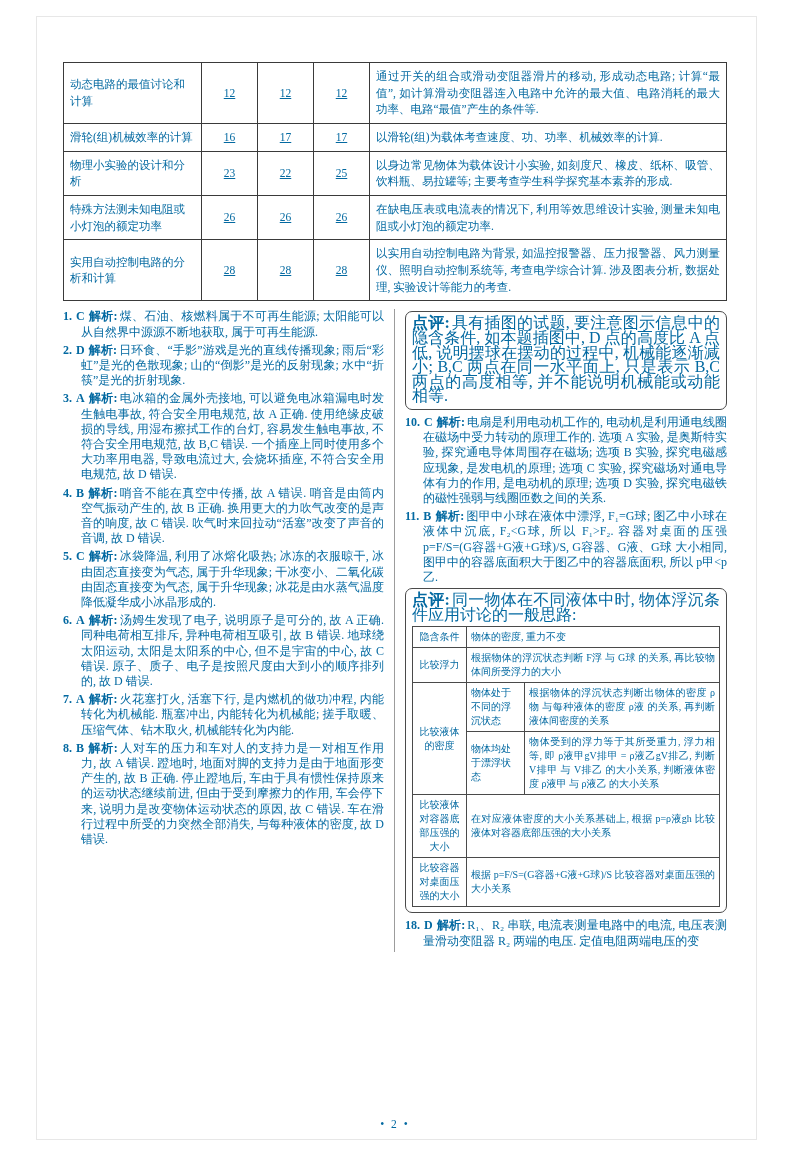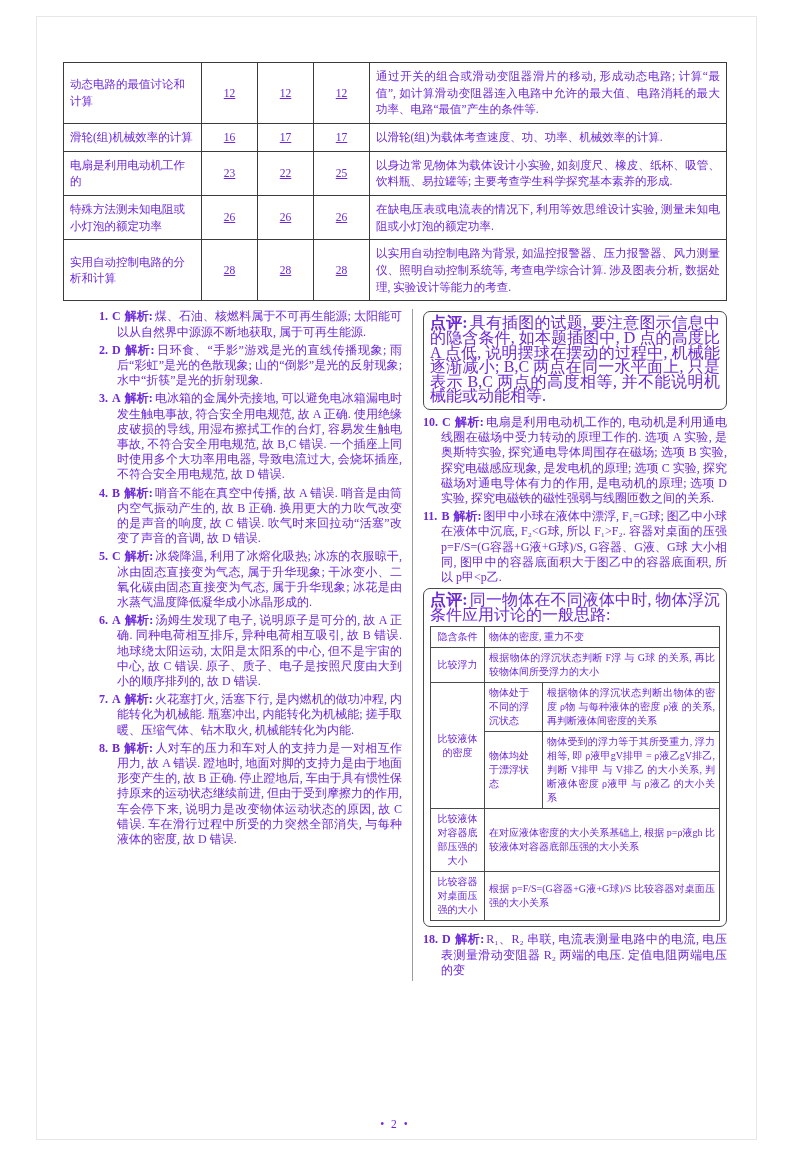--- a/index.html
+++ b/index.html
@@ -4,21 +4,21 @@
 <style>
   * { box-sizing: border-box; }
   html, body { margin: 0; padding: 0; background: #fbfbfb; }
   .page {
     position: relative;
     width: 790px;
     height: 1160px;
     background: #ffffff;
     overflow: hidden;
     font-family: "Liberation Serif", "DejaVu Serif", serif;
-    color: #6d28d9;
+    color: #0369a1;
   }
   .page-edge {
     position: absolute;
     left: 36px; top: 16px; right: 33px; bottom: 20px;
     border: 1px solid #e7e7e7;
     pointer-events: none;
   }
   .content { position: absolute; left: 63px; top: 62px; width: 664px; }
 
   
@@ -33,21 +33,21 @@
     border: 1px solid #3a3a3a;
     padding: 5px 6px;
     vertical-align: middle;
   }
   td.t-topic { text-align: left; }
   td.t-num { text-align: center; text-decoration: underline; }
   td.t-desc { text-align: justify; }
 
   
   .columns { display: flex; margin-top: 8px; align-items: stretch; }
-  .col-left { width: 331px; padding-right: 10px; margin-left: 36px; }
+  .col-left { width: 331px; padding-right: 10px; }
   .col-right { width: 333px; padding-left: 10px; border-left: 1px solid #9c9c9c; }
 
   p.item {
     margin: 0 0 3px 0;
     padding-left: 18px;
     text-indent: -18px;
     text-align: justify;
     font-size: 12px;
     line-height: 15.2px;
   }
@@ -121,21 +121,21 @@
           <td class="t-desc">通过开关的组合或滑动变阻器滑片的移动, 形成动态电路; 计算“最值”, 如计算滑动变阻器连入电路中允许的最大值、电路消耗的最大功率、电路“最值”产生的条件等.</td>
         </tr>
         <tr>
           <td class="t-topic">滑轮(组)机械效率的计算</td>
           <td class="t-num">16</td>
           <td class="t-num">17</td>
           <td class="t-num">17</td>
           <td class="t-desc">以滑轮(组)为载体考查速度、功、功率、机械效率的计算.</td>
         </tr>
         <tr>
-          <td class="t-topic">电扇是利用电动机工作的</td>
+          <td class="t-topic">物理小实验的设计和分析</td>
           <td class="t-num">23</td>
           <td class="t-num">22</td>
           <td class="t-num">25</td>
           <td class="t-desc">以身边常见物体为载体设计小实验, 如刻度尺、橡皮、纸杯、吸管、饮料瓶、易拉罐等; 主要考查学生科学探究基本素养的形成.</td>
         </tr>
         <tr>
           <td class="t-topic">特殊方法测未知电阻或小灯泡的额定功率</td>
           <td class="t-num">26</td>
           <td class="t-num">26</td>
           <td class="t-num">26</td>

